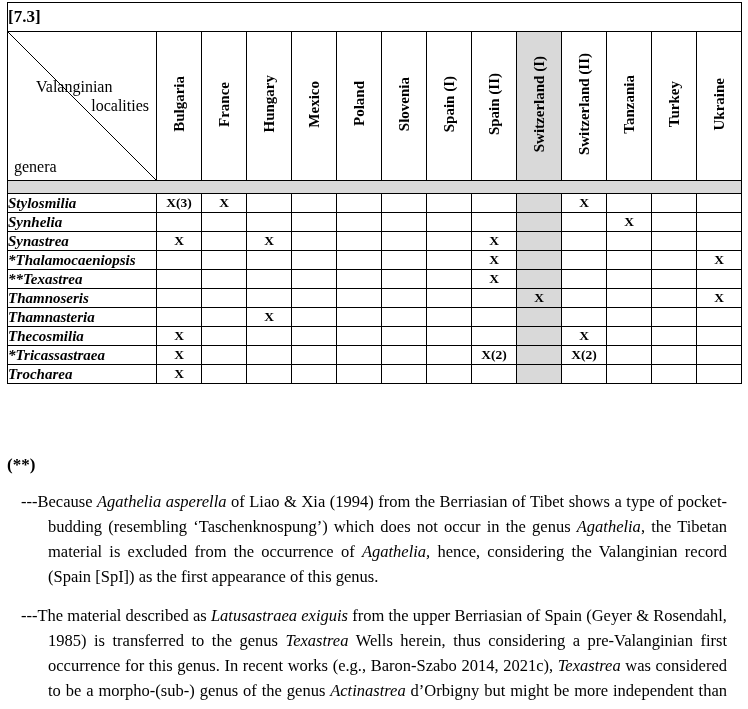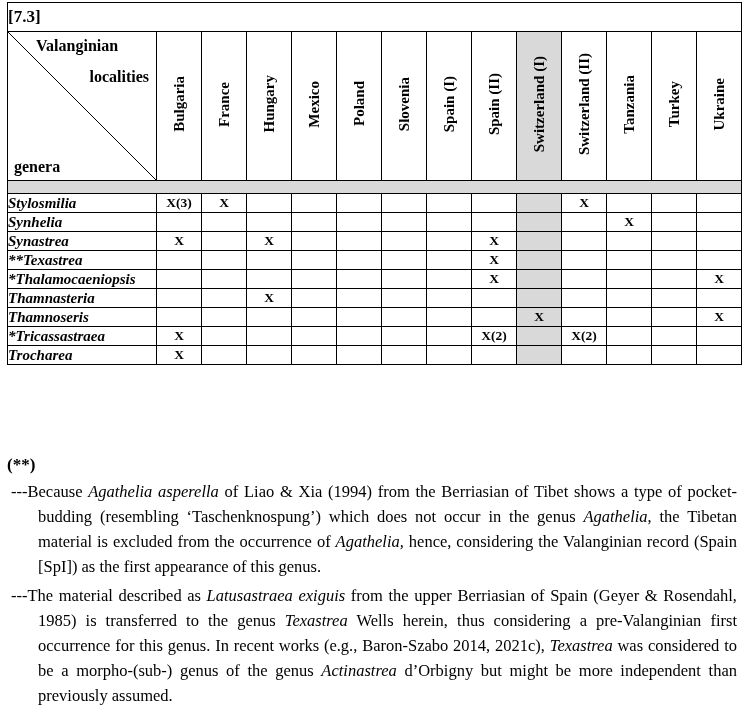--- a/index.html
+++ b/index.html
@@ -30,23 +30,23 @@
     font-size: 17px;
     padding-left: 10px;
     text-align: left;
     vertical-align: middle;
     margin-left: 17px;
   }
   td.corner {
     position: relative;
     height: 148px;
   }
-  .corner-label { position: absolute; font-weight: bold; font-size: 16px; white-space: nowrap; }
+  .corner-label { position: absolute; font-weight: normal; font-size: 16px; white-space: nowrap; margin-top: 41px; }
   .corner-top    { top: 5px;  left: 28px; }
-  .corner-mid    { top: 36px; right: 7px; }
+  .corner-mid    { top: 24px; right: 7px; }
   .corner-bottom { bottom: 4px; left: 6px; }
   .corner svg { position: absolute; left: 0; top: 0; width: 100%; height: 100%; }
 
   th.colhead {
     vertical-align: middle;
     text-align: center;
     height: 148px;
     background: #fff;
   }
   th.colhead span {
@@ -85,21 +85,21 @@
     position: absolute;
     left: 7px; top: 455px;
     width: 734px;
   }
   .notes-heading {
     font-weight: bold;
     font-size: 17px;
     margin: 0 0 3px 0;
   }
   p.note-para {
-    margin: 4px;
+    margin: 14px;
     font-size: 16.5px;
     line-height: 25px;
     text-align: justify;
     padding-left: 27px;
     text-indent: -27px;
   }
   p.note-para .it { font-style: italic; }
 </style>
 </head>
 <body>
@@ -185,46 +185,62 @@
           <td class="occ-cell"></td>
           <td class="occ-cell"></td>
           <td class="occ-cell">X</td>
           <td class="occ-cell shaded"></td>
           <td class="occ-cell"></td>
           <td class="occ-cell"></td>
           <td class="occ-cell"></td>
           <td class="occ-cell"></td>
         </tr>
         <tr class="body-row">
+          <td class="genus-cell">*Thalamocaeniopsis</td>
+          <td class="occ-cell"></td>
+          <td class="occ-cell"></td>
+          <td class="occ-cell"></td>
+          <td class="occ-cell"></td>
+          <td class="occ-cell"></td>
+          <td class="occ-cell"></td>
+          <td class="occ-cell"></td>
+          <td class="occ-cell">X</td>
+          <td class="occ-cell shaded"></td>
+          <td class="occ-cell"></td>
+          <td class="occ-cell"></td>
+          <td class="occ-cell"></td>
+          <td class="occ-cell">X</td>
+        </tr>
+        <tr class="body-row">
           <td class="genus-cell">**Texastrea</td>
           <td class="occ-cell"></td>
           <td class="occ-cell"></td>
           <td class="occ-cell"></td>
           <td class="occ-cell"></td>
           <td class="occ-cell"></td>
           <td class="occ-cell"></td>
           <td class="occ-cell"></td>
           <td class="occ-cell">X</td>
           <td class="occ-cell shaded"></td>
           <td class="occ-cell"></td>
           <td class="occ-cell"></td>
           <td class="occ-cell"></td>
           <td class="occ-cell"></td>
         </tr>
         <tr class="body-row">
-          <td class="genus-cell">*Thalamocaeniopsis</td>
-          <td class="occ-cell"></td>
-          <td class="occ-cell"></td>
-          <td class="occ-cell"></td>
-          <td class="occ-cell"></td>
-          <td class="occ-cell"></td>
-          <td class="occ-cell"></td>
-          <td class="occ-cell"></td>
-          <td class="occ-cell">X</td>
-          <td class="occ-cell shaded"></td>
+          <td class="genus-cell">Thamnoseris</td>
+          <td class="occ-cell"></td>
+          <td class="occ-cell"></td>
+          <td class="occ-cell"></td>
+          <td class="occ-cell"></td>
+          <td class="occ-cell"></td>
+          <td class="occ-cell"></td>
+          <td class="occ-cell"></td>
+          <td class="occ-cell"></td>
+          <td class="occ-cell shaded">X</td>
           <td class="occ-cell"></td>
           <td class="occ-cell"></td>
           <td class="occ-cell"></td>
           <td class="occ-cell">X</td>
         </tr>
         <tr class="body-row">
           <td class="genus-cell">Thamnasteria</td>
           <td class="occ-cell"></td>
           <td class="occ-cell"></td>
           <td class="occ-cell">X</td>
@@ -233,34 +249,34 @@
           <td class="occ-cell"></td>
           <td class="occ-cell"></td>
           <td class="occ-cell"></td>
           <td class="occ-cell shaded"></td>
           <td class="occ-cell"></td>
           <td class="occ-cell"></td>
           <td class="occ-cell"></td>
           <td class="occ-cell"></td>
         </tr>
         <tr class="body-row">
-          <td class="genus-cell">Thamnoseris</td>
-          <td class="occ-cell"></td>
-          <td class="occ-cell"></td>
-          <td class="occ-cell"></td>
-          <td class="occ-cell"></td>
-          <td class="occ-cell"></td>
-          <td class="occ-cell"></td>
-          <td class="occ-cell"></td>
-          <td class="occ-cell"></td>
-          <td class="occ-cell shaded">X</td>
-          <td class="occ-cell"></td>
-          <td class="occ-cell"></td>
-          <td class="occ-cell"></td>
-          <td class="occ-cell">X</td>
+          <td class="genus-cell">Thecosmilia</td>
+          <td class="occ-cell">X</td>
+          <td class="occ-cell"></td>
+          <td class="occ-cell"></td>
+          <td class="occ-cell"></td>
+          <td class="occ-cell"></td>
+          <td class="occ-cell"></td>
+          <td class="occ-cell"></td>
+          <td class="occ-cell"></td>
+          <td class="occ-cell shaded"></td>
+          <td class="occ-cell">X</td>
+          <td class="occ-cell"></td>
+          <td class="occ-cell"></td>
+          <td class="occ-cell"></td>
         </tr>
         <tr class="body-row">
           <td class="genus-cell">*Tricassastraea</td>
           <td class="occ-cell">X</td>
           <td class="occ-cell"></td>
           <td class="occ-cell"></td>
           <td class="occ-cell"></td>
           <td class="occ-cell"></td>
           <td class="occ-cell"></td>
           <td class="occ-cell"></td>

